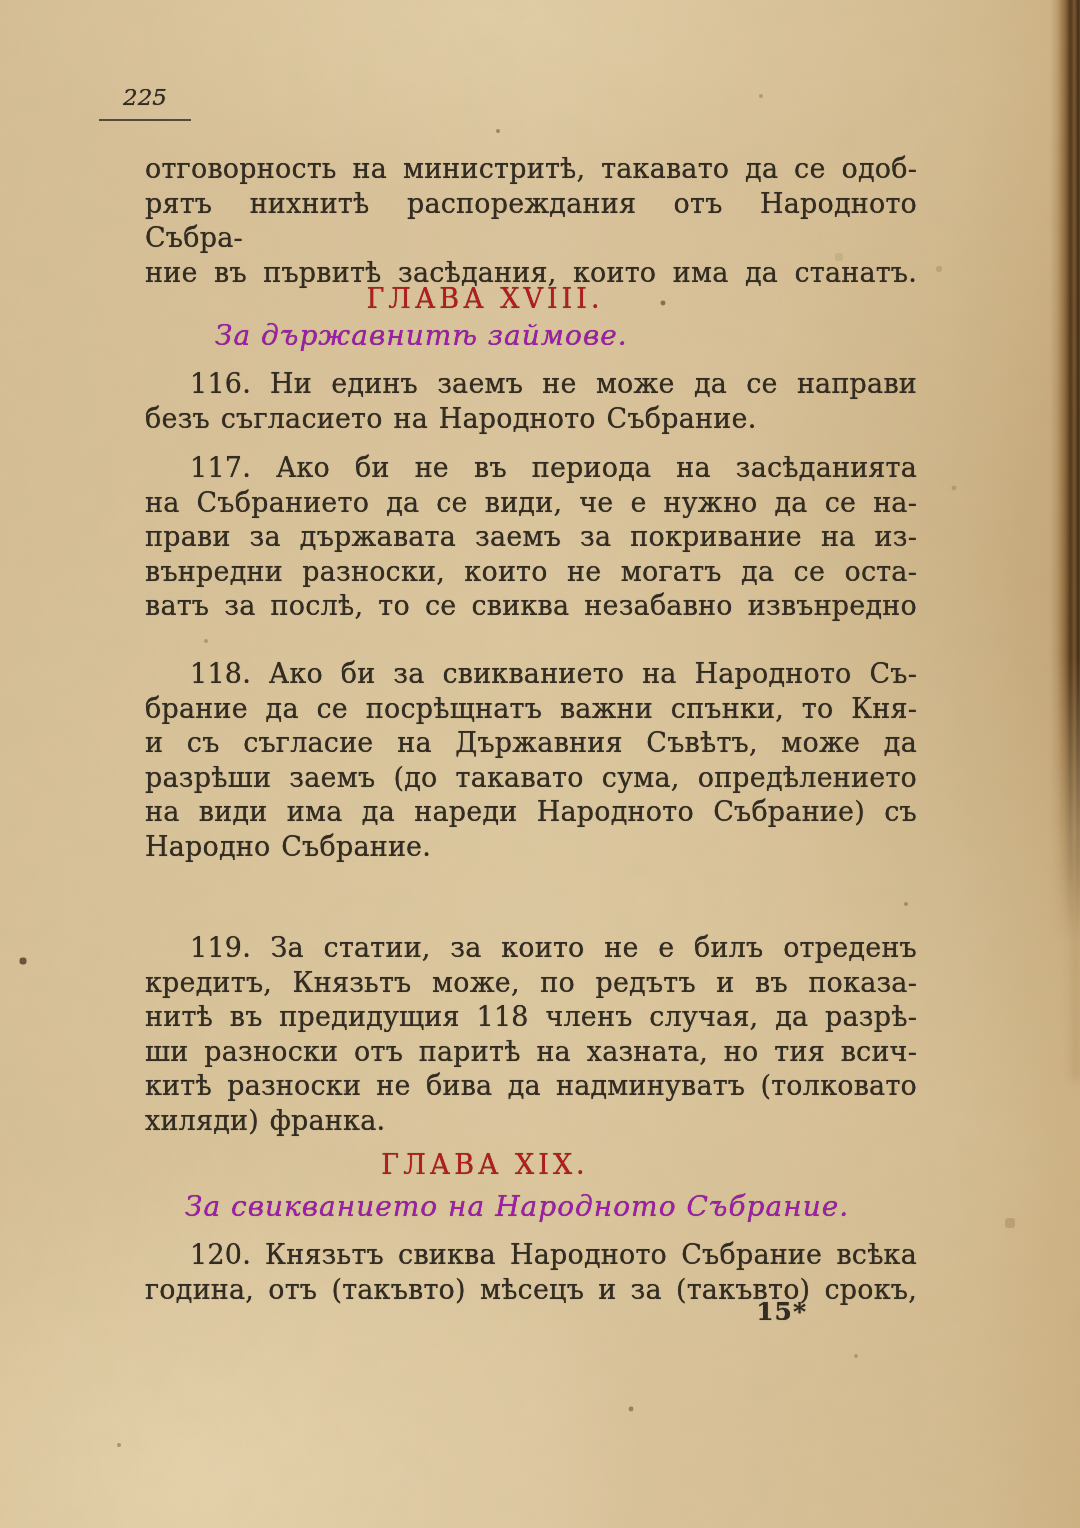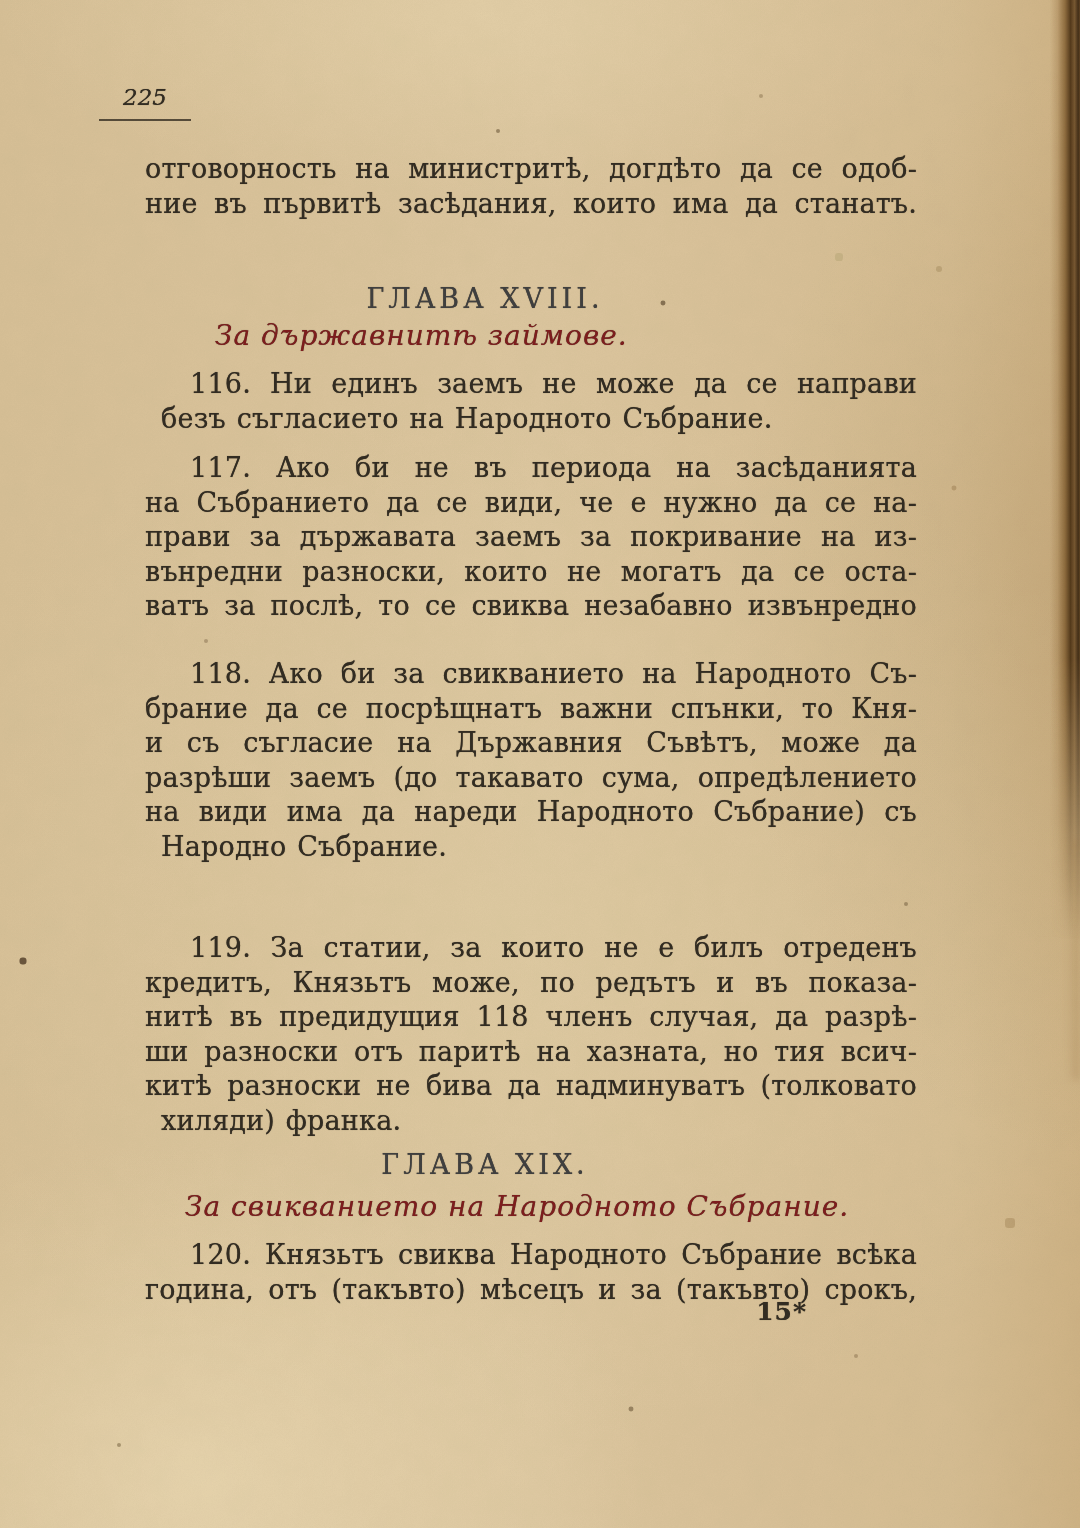--- a/index.html
+++ b/index.html
@@ -15,26 +15,26 @@
       linear-gradient(90deg, #d7c096 0%, #dcc69e 50%, #d6bd92 88%, #cfb385 100%);
     font-family: "DejaVu Serif", "Liberation Serif", serif;
     color: #322c22;
   }
   .page { position: absolute; inset: 0; text-shadow: 0 0 0.7px rgba(50,42,30,0.85); }
   .text-column { position: absolute; left: 145px; top: 0; width: 772px; height: 100%; }
   .block { position: absolute; left: 0; width: 100%; box-sizing: border-box; }
 
   .para { font-size: 27px; line-height: 34.5px; word-spacing: 2px; letter-spacing: 0.2px; }
   .para .line { text-align: justify; text-align-last: justify; }
-  .para .line-last { text-align: center; text-align-last: left; margin-left: 16px; }
+  .para .line-last { text-align: center; text-align-last: left; }
   .para.indent .line:first-child { text-indent: 45px; }
 
   .heading { font-size: 27px; letter-spacing: 4px; text-align: center;
-             transform: translateX(-46px); color: #404040; }
-  .subtitle { font-size: 28px; font-style: italic; letter-spacing: 1px; color: #7f1d1d; }
+             transform: translateX(-46px); color: #b91c1c; }
+  .subtitle { font-size: 28px; font-style: italic; letter-spacing: 1px; color: #a21caf; }
 
   .folio { text-align: left; transform: translateX(-46px); font-size: 23px; font-style: italic; }
   .folio-inner { display: inline-block; padding: 0 24px 7px; line-height: 30px;
                  border-bottom: 2.5px solid rgba(62,54,40,0.85); }
 
   .signature { font-size: 25px; font-weight: bold; width: 662px; text-align: right; letter-spacing: 1px; }
 
   
   #folio        { top: 82px; }
   #para-cont    { top: 152px; }
@@ -89,21 +89,22 @@
   .grain { position: absolute; inset: 0; width: 100%; height: 100%;
            mix-blend-mode: multiply; opacity: 0.55; pointer-events: none; }
 </style>
 </head>
 <body>
 
 <div class="page">
   <div class="text-column" id="text-column">
       <div id="folio" class="block folio"><span class="folio-inner">225</span></div>
       <div id="para-cont" class="block para">
-        <div class="line">отговорность на министритѣ, догдѣто да се одоб-</div>
+        <div class="line">отговорность на министритѣ, такавато да се одоб-</div>
+        <div class="line">рятъ нихнитѣ распореждания отъ Народното Събра-</div>
         <div class="line">ние въ първитѣ засѣдания, които има да станатъ.</div>
       </div>
       <div id="ch18-heading" class="block heading">ГЛАВА XVIII.</div>
       <div id="ch18-subtitle" class="block subtitle">За държавнитѣ займове.</div>
       <div id="art116" class="block para indent">
         <div class="line">116. Ни единъ заемъ не може да се направи</div>
         <div class="line line-last">безъ съгласието на Народното Събрание.</div>
       </div>
       <div id="art117" class="block para indent">
         <div class="line">117. Ако би не въ периода на засѣданията</div>

